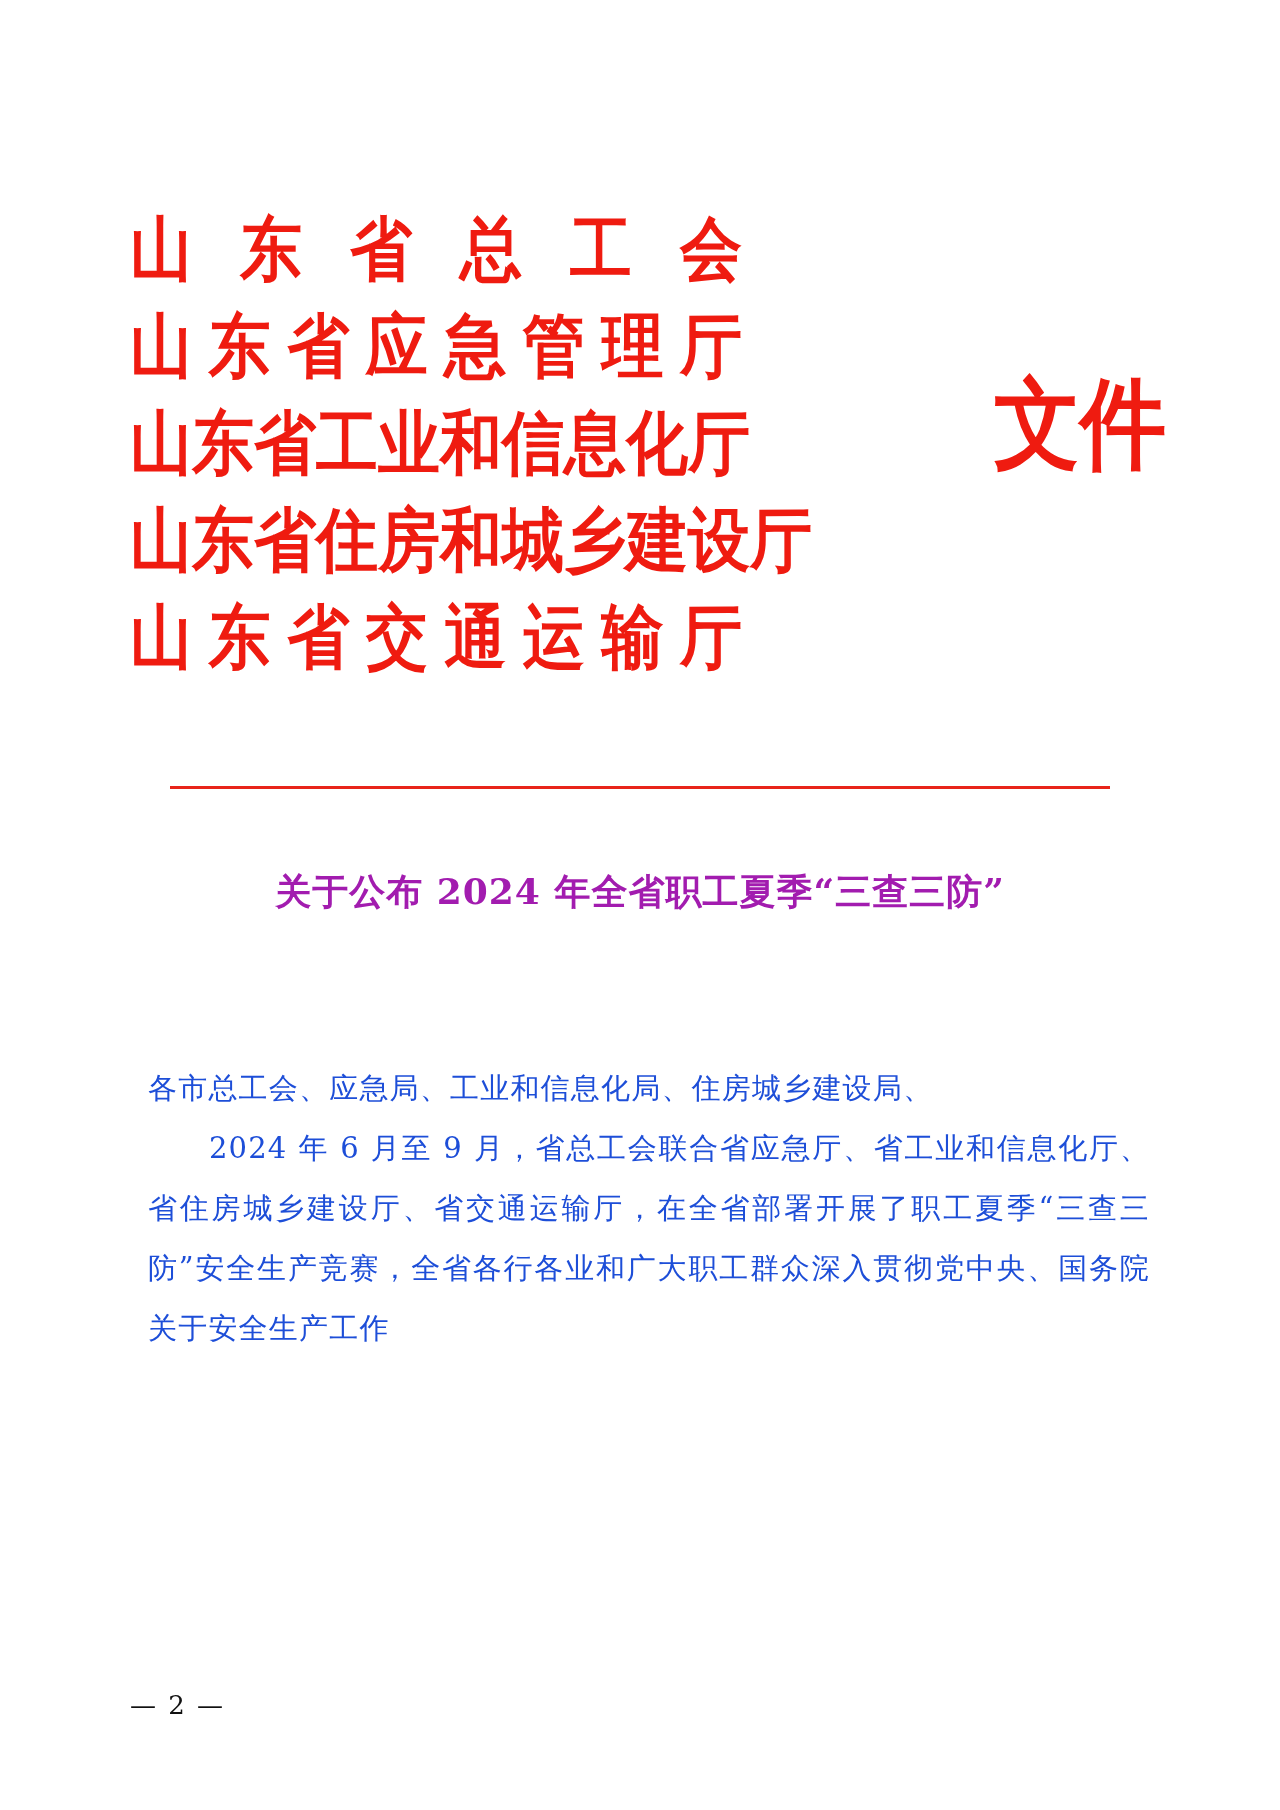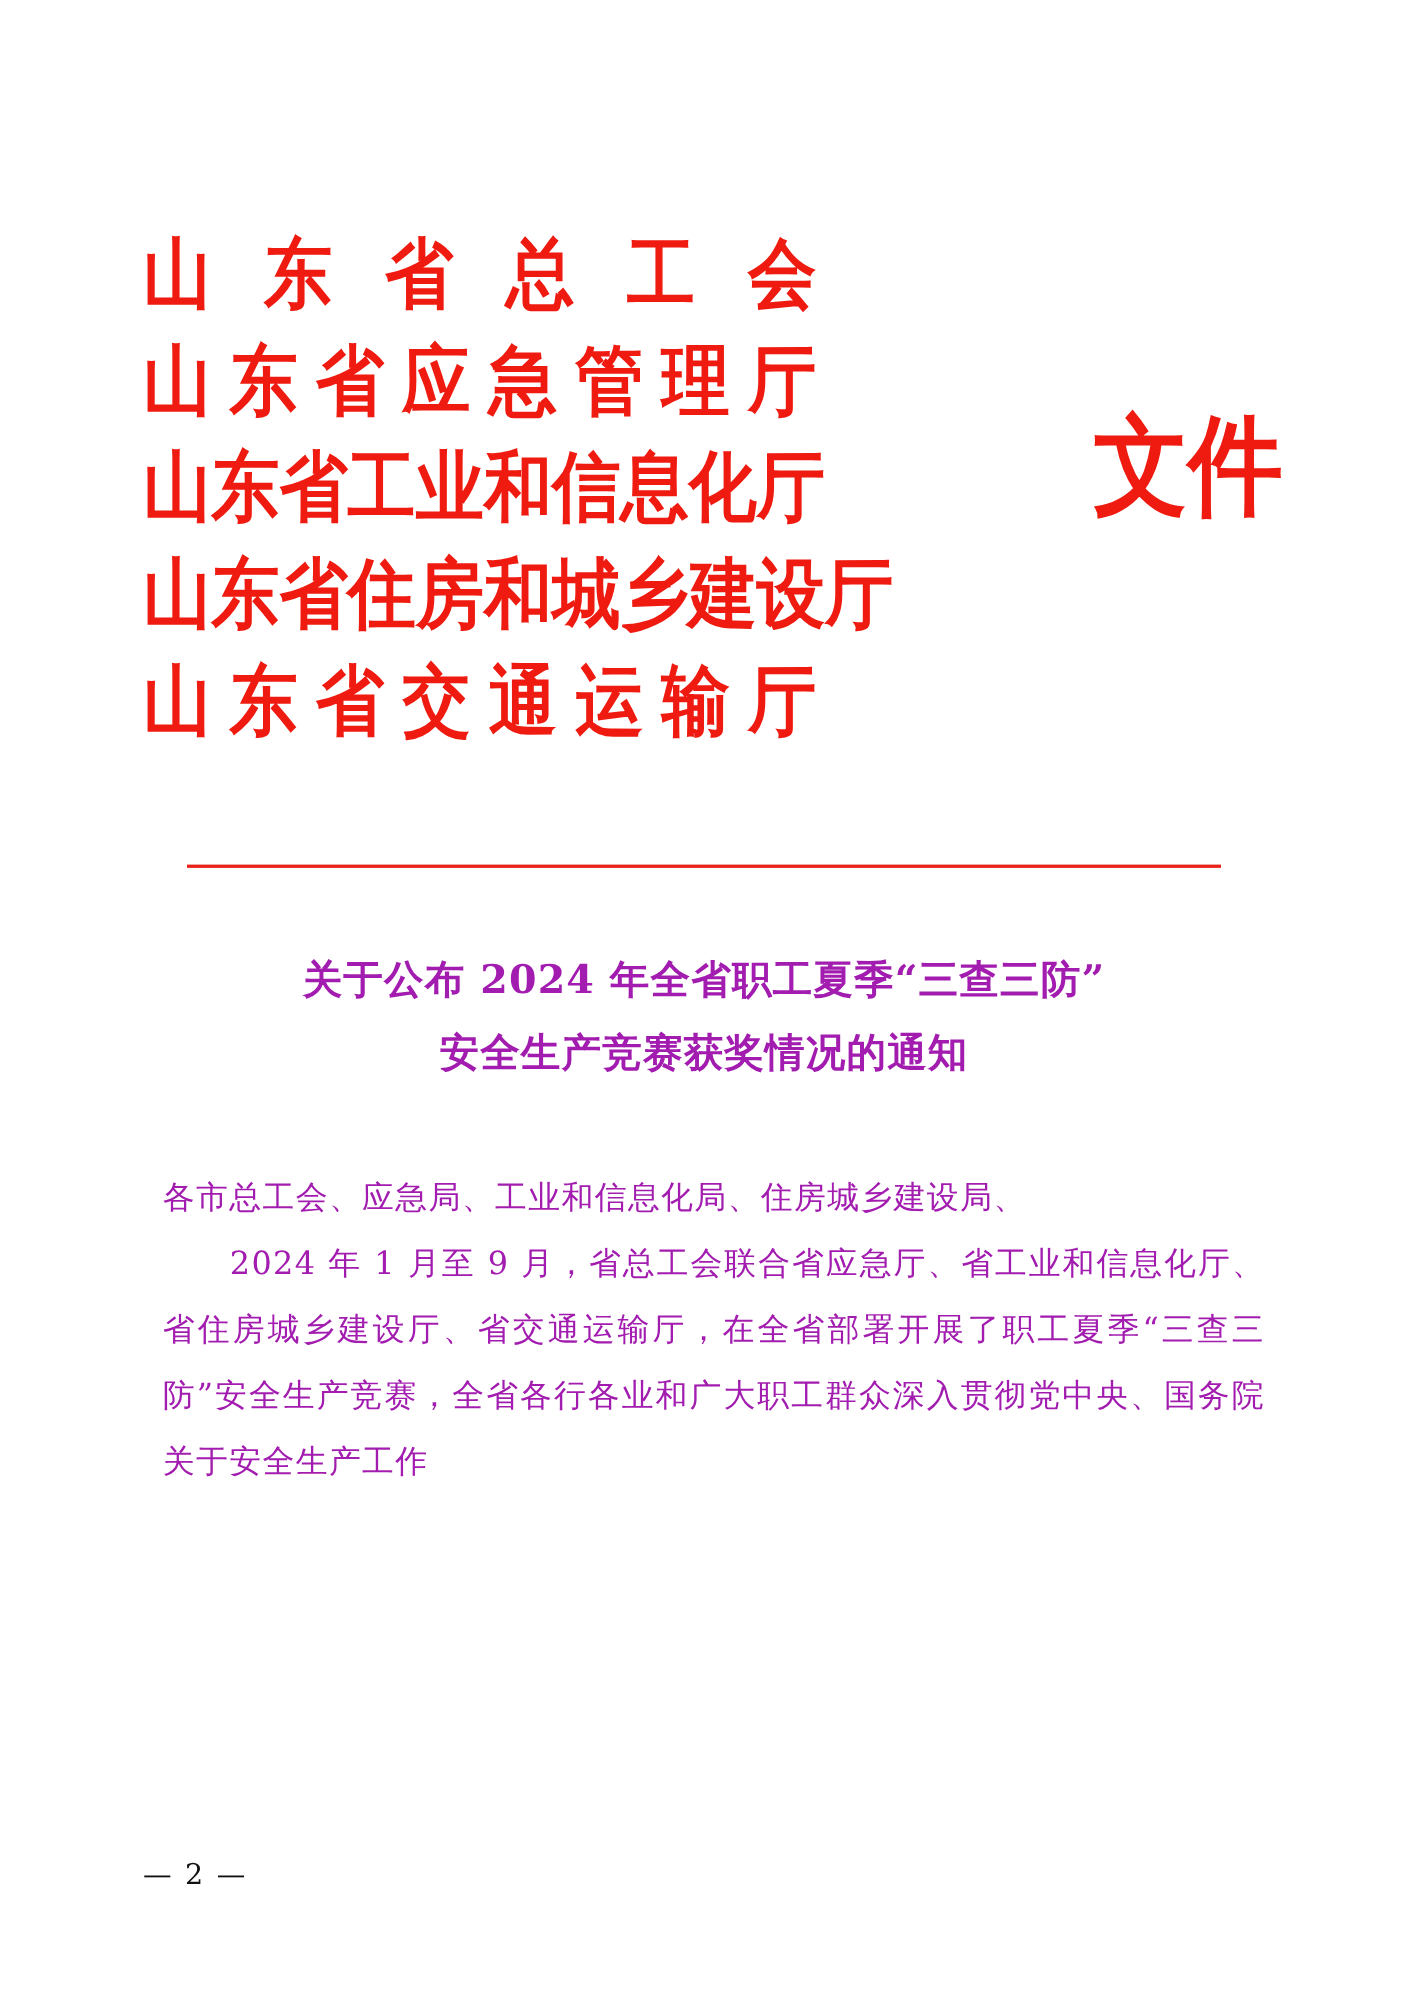--- a/index.html
+++ b/index.html
@@ -104,21 +104,21 @@
 
   
   .body-text {
     position: absolute;
     left: 148px;
     right: 130px;
     top: 1058px;
     font-family: "DejaVu Serif", "Liberation Serif", serif;
     font-size: 29px;
     line-height: 60px;
-    color: #a21caf;
+    color: #1d4ed8;
     letter-spacing: 1.2px;
   }
   .body-text p {
     margin: 0;
     text-align: justify;
     text-justify: inter-character;
   }
   .indent { text-indent: 2.1em; }
 
   
@@ -147,23 +147,22 @@
         <div class="agency-line" style="display: block; width: 612px; letter-spacing: 16.5714px;">山东省交通运输厅</div>
       </div>
       <div class="wenjian">文件</div>
     </div>
   </div>
 
   <div class="red-rule"></div>
 
   <div class="doc-title">
     <span class="tline">关于公布 2024 年全省职工夏季“三查三防”</span>
-    <span class="tline">安全生产竞赛获奖情况的通知</span>
   </div>
 
   <div class="body-text">
     <p>各市总工会、应急局、工业和信息化局、住房城乡建设局、</p>
-    <p class="indent">2024 年 1 月至 9 月，省总工会联合省应急厅、省工业和信息化厅、省住房城乡建设厅、省交通运输厅，在全省部署开展了职工夏季“三查三防”安全生产竞赛，全省各行各业和广大职工群众深入贯彻党中央、国务院关于安全生产工作</p>
+    <p class="indent">2024 年 6 月至 9 月，省总工会联合省应急厅、省工业和信息化厅、省住房城乡建设厅、省交通运输厅，在全省部署开展了职工夏季“三查三防”安全生产竞赛，全省各行各业和广大职工群众深入贯彻党中央、国务院关于安全生产工作</p>
   </div>
 
   <div class="page-number">— 2 —</div>
 
 </div>
 
 </body></html>

